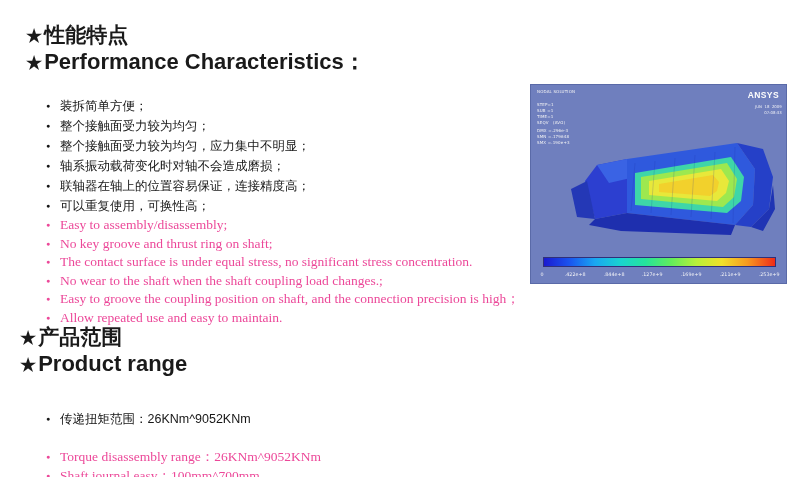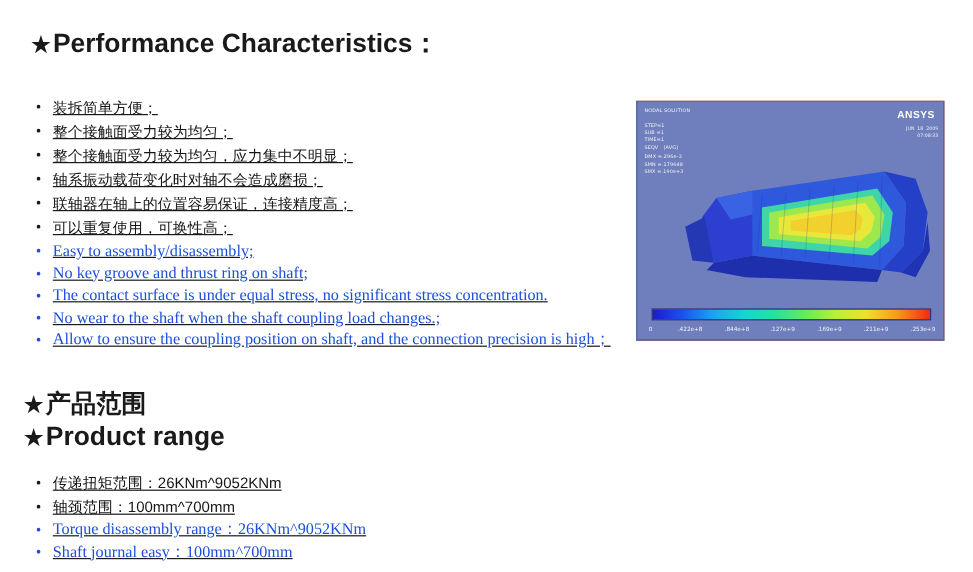--- a/index.html
+++ b/index.html
@@ -45,23 +45,22 @@
     margin-right: 2px;
   }
 
   #perf-heading { left: 26px; top: 22px; }
   #range-heading { left: 20px; top: 324px; }
 
   
   .bullet-list {
     position: absolute;
     list-style: none;
-    margin: 0;
+    margin: 16px;
     padding: 0;
-    text-decoration: underline;
   }
   .bullet-list li {
     position: relative;
     padding-left: 14px;
     white-space: nowrap;
   }
   .bullet-list li::before {
     content: "\25CF";
     position: absolute;
     left: 0;
@@ -72,21 +71,21 @@
 
   .list-cn li {
     font-size: 12.5px;
     line-height: 20px;
     color: #161616;
   }
   .list-en li {
     font-family: "Liberation Serif", serif;
     font-size: 13.5px;
     line-height: 18.5px;
-    color: #1d4ed8;
+    color: #ec4899;
   }
 
   #perf-cn-list { left: 30px; top: 80px; }
   #perf-en-list { left: 30px; top: 200px; }
   #range-cn-list { left: 30px; top: 393px; }
   #range-en-list { left: 30px; top: 432px; }
 
   
   .fea-figure {
     position: absolute;
@@ -162,40 +161,44 @@
     color: #f4f4f7;
   }
   .legend-labels span { transform: scale(1.45); transform-origin: center bottom; }
 </style>
 </head>
 <body>
 
 <div class="page">
 
   <div class="heading-block" id="perf-heading">
+    <div class="heading-cn">
+      <span class="star">★</span><span>性能特点</span>
+    </div>
     <div class="heading-en">
       <span class="star">★</span><span>Performance Characteristics：</span>
     </div>
   </div>
 
   <ul class="bullet-list list-cn" id="perf-cn-list">
     <li>装拆简单方便；</li>
     <li>整个接触面受力较为均匀；</li>
     <li>整个接触面受力较为均匀，应力集中不明显；</li>
     <li>轴系振动载荷变化时对轴不会造成磨损；</li>
     <li>联轴器在轴上的位置容易保证，连接精度高；</li>
     <li>可以重复使用，可换性高；</li>
   </ul>
 
   <ul class="bullet-list list-en" id="perf-en-list">
     <li>Easy to assembly/disassembly;</li>
     <li>No key groove and thrust ring on shaft;</li>
     <li>The contact surface is under equal stress, no significant stress concentration.</li>
     <li>No wear to the shaft when the shaft coupling load changes.;</li>
-    <li>Allow to ensure the coupling position on shaft, and the connection precision is high；</li>
+    <li>Easy to groove the coupling position on shaft, and the connection precision is high；</li>
+    <li>Allow repeated use and easy to maintain.</li>
   </ul>
 
   <div class="fea-figure">
     <svg class="fea-canvas" viewBox="0 0 255 198" preserveAspectRatio="none">
       <rect x="0" y="0" width="255" height="198" fill="#6f7fbe"></rect>
 
       <path d="M54 96 L66 80 L96 74 L104 92 L96 128 L64 134 Z" fill="#2c3fd0"></path>
       <path d="M66 80 L96 74 L104 92 L78 98 Z" fill="#3a63e4"></path>
 
       <path d="M96 74 L206 58 L224 84 L222 120 L204 140 L96 128 Z" fill="#2f59dd"></path>
@@ -251,21 +254,20 @@
     <div class="heading-cn">
       <span class="star">★</span><span>产品范围</span>
     </div>
     <div class="heading-en">
       <span class="star">★</span><span>Product range</span>
     </div>
   </div>
 
   <ul class="bullet-list list-cn" id="range-cn-list">
     <li>传递扭矩范围：26KNm^9052KNm</li>
-    <li>轴颈范围：100mm^700mm</li>
   </ul>
 
   <ul class="bullet-list list-en" id="range-en-list">
     <li>Torque disassembly range：26KNm^9052KNm</li>
     <li>Shaft journal easy：100mm^700mm</li>
   </ul>
 
 </div>
 
 </body></html>

